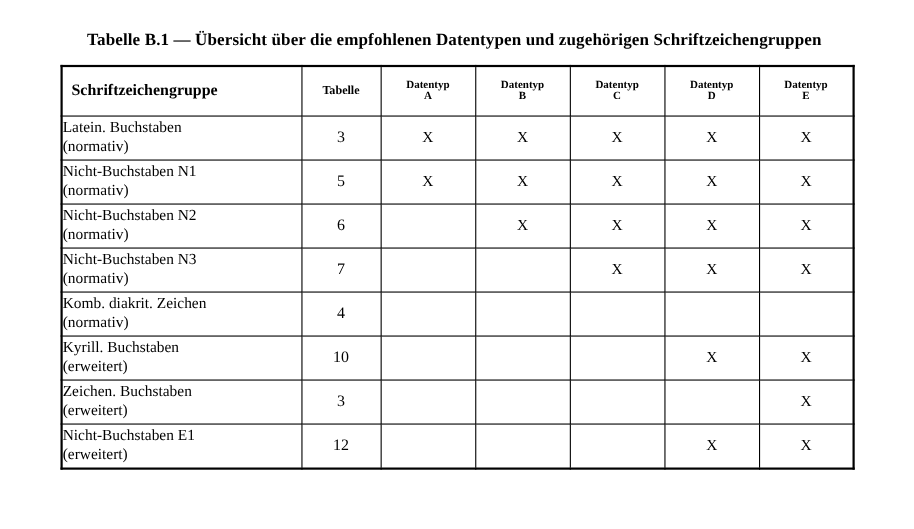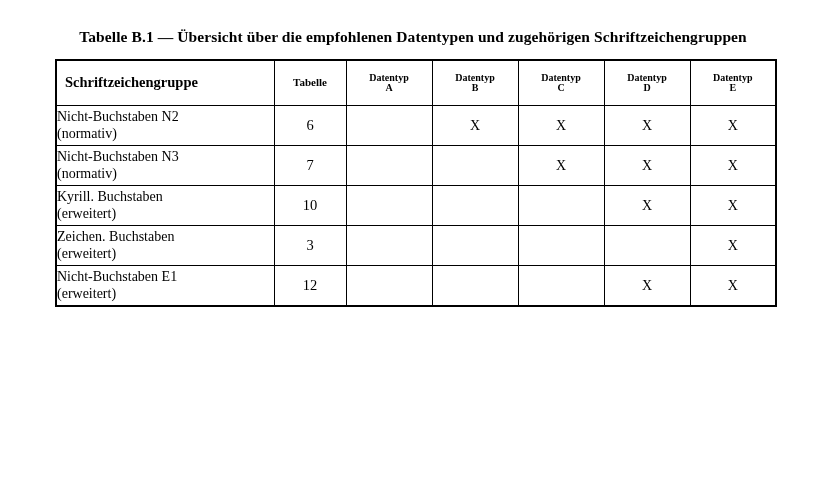--- a/index.html
+++ b/index.html
@@ -126,21 +126,45 @@
           <span>D</span>
         </th>
         <th>
           <span>Datentyp</span><br>
           <span>E</span>
         </th>
       </tr>
     </thead>
     <tbody>
 
-
+      <tr>
+        <td class="group">
+          <span class="l1">Latein. Buchstaben</span>
+          <span class="l2">(normativ)</span>
+        </td>
+        <td class="num">3</td>
+        <td class="mark">X</td>
+        <td class="mark">X</td>
+        <td class="mark">X</td>
+        <td class="mark">X</td>
+        <td class="mark">X</td>
+      </tr>
+
+      <tr>
+        <td class="group">
+          <span class="l1">Nicht-Buchstaben N1</span>
+          <span class="l2">(normativ)</span>
+        </td>
+        <td class="num">5</td>
+        <td class="mark">X</td>
+        <td class="mark">X</td>
+        <td class="mark">X</td>
+        <td class="mark">X</td>
+        <td class="mark">X</td>
+      </tr>
 
       <tr>
         <td class="group">
           <span class="l1">Nicht-Buchstaben N2</span>
           <span class="l2">(normativ)</span>
         </td>
         <td class="num">6</td>
         <td class="mark"></td>
         <td class="mark">X</td>
         <td class="mark">X</td>
@@ -155,20 +179,32 @@
         </td>
         <td class="num">7</td>
         <td class="mark"></td>
         <td class="mark"></td>
         <td class="mark">X</td>
         <td class="mark">X</td>
         <td class="mark">X</td>
       </tr>
 
 
+      <tr>
+        <td class="group">
+          <span class="l1">Komb. diakrit. Zeichen</span>
+          <span class="l2">(normativ)</span>
+        </td>
+        <td class="num">4</td>
+        <td class="mark"></td>
+        <td class="mark"></td>
+        <td class="mark"></td>
+        <td class="mark"></td>
+        <td class="mark"></td>
+      </tr>
 
       <tr>
         <td class="group">
           <span class="l1">Kyrill. Buchstaben</span>
           <span class="l2">(erweitert)</span>
         </td>
         <td class="num">10</td>
         <td class="mark"></td>
         <td class="mark"></td>
         <td class="mark"></td>

